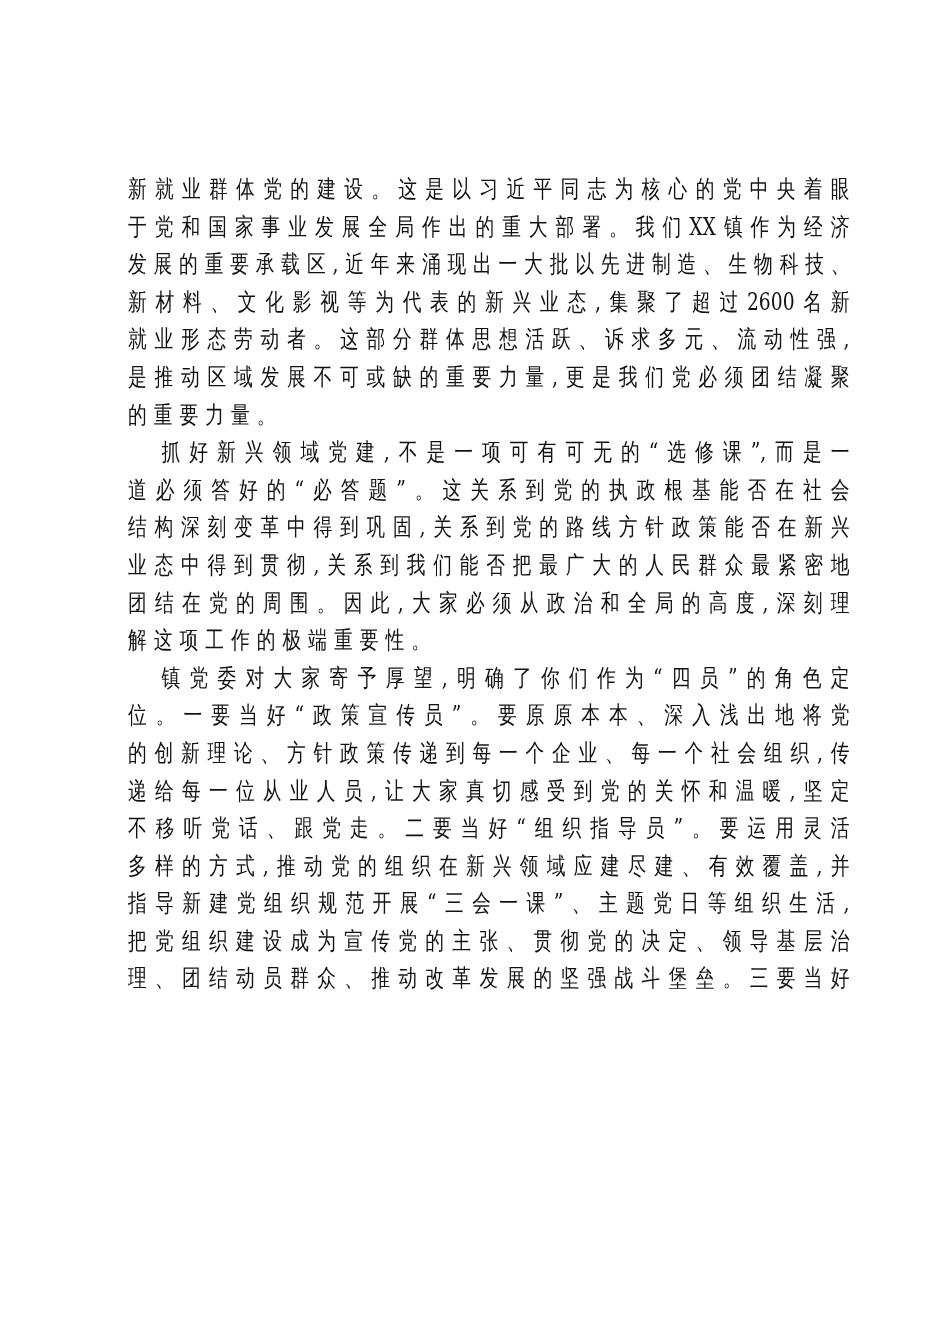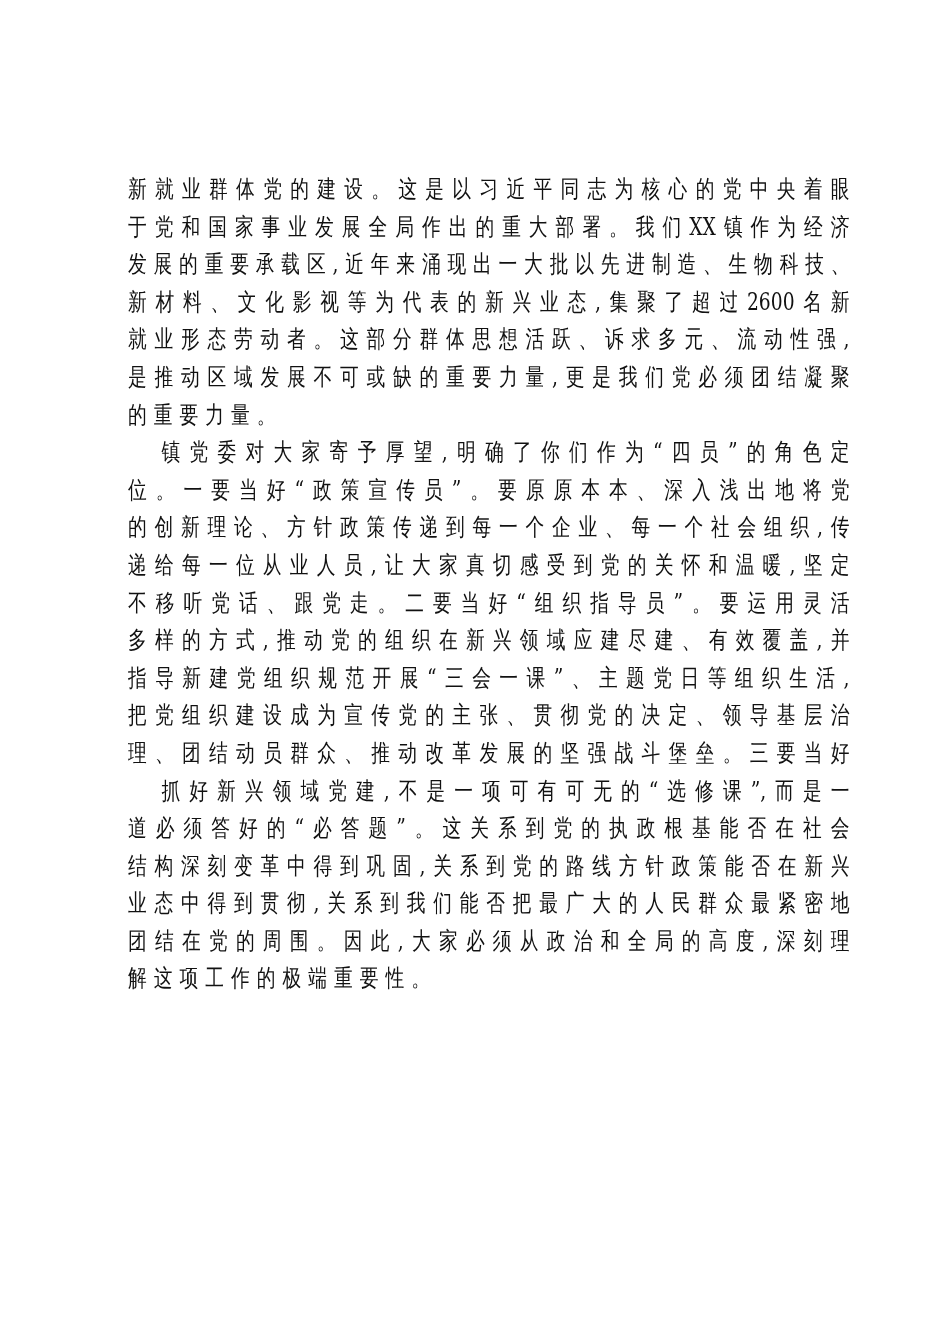--- a/index.html
+++ b/index.html
@@ -60,34 +60,34 @@
       <span class="line justify">新就业群体党的建设。这是以习近平同志为核心的党中央着眼</span>
       <span class="line justify">于党和国家事业发展全局作出的重大部署。我们XX镇作为经济</span>
       <span class="line justify">发展的重要承载区,近年来涌现出一大批以先进制造、生物科技、</span>
       <span class="line justify">新材料、文化影视等为代表的新兴业态,集聚了超过2600名新</span>
       <span class="line justify">就业形态劳动者。这部分群体思想活跃、诉求多元、流动性强,</span>
       <span class="line justify">是推动区域发展不可或缺的重要力量,更是我们党必须团结凝聚</span>
       <span class="line">的重要力量。</span>
     </div>
 
     <div>
+      <span class="line justify indent">抓好新兴领域党建,不是一项可有可无的“选修课”,而是一</span>
+      <span class="line justify">道必须答好的“必答题”。这关系到党的执政根基能否在社会</span>
+      <span class="line justify">结构深刻变革中得到巩固,关系到党的路线方针政策能否在新兴</span>
+      <span class="line justify">业态中得到贯彻,关系到我们能否把最广大的人民群众最紧密地</span>
+      <span class="line justify">团结在党的周围。因此,大家必须从政治和全局的高度,深刻理</span>
+      <span class="line">解这项工作的极端重要性。</span>
+    </div>
+
+    <div>
       <span class="line justify indent">镇党委对大家寄予厚望,明确了你们作为“四员”的角色定</span>
       <span class="line justify">位。一要当好“政策宣传员”。要原原本本、深入浅出地将党</span>
       <span class="line justify">的创新理论、方针政策传递到每一个企业、每一个社会组织,传</span>
       <span class="line justify">递给每一位从业人员,让大家真切感受到党的关怀和温暖,坚定</span>
       <span class="line justify">不移听党话、跟党走。二要当好“组织指导员”。要运用灵活</span>
       <span class="line justify">多样的方式,推动党的组织在新兴领域应建尽建、有效覆盖,并</span>
       <span class="line justify">指导新建党组织规范开展“三会一课”、主题党日等组织生活,</span>
       <span class="line justify">把党组织建设成为宣传党的主张、贯彻党的决定、领导基层治</span>
       <span class="line justify">理、团结动员群众、推动改革发展的坚强战斗堡垒。三要当好</span>
     </div>
 
-    <div>
-      <span class="line justify indent">抓好新兴领域党建,不是一项可有可无的“选修课”,而是一</span>
-      <span class="line justify">道必须答好的“必答题”。这关系到党的执政根基能否在社会</span>
-      <span class="line justify">结构深刻变革中得到巩固,关系到党的路线方针政策能否在新兴</span>
-      <span class="line justify">业态中得到贯彻,关系到我们能否把最广大的人民群众最紧密地</span>
-      <span class="line justify">团结在党的周围。因此,大家必须从政治和全局的高度,深刻理</span>
-      <span class="line">解这项工作的极端重要性。</span>
-    </div>
-
   </div>
 </div>
 
 </body></html>

